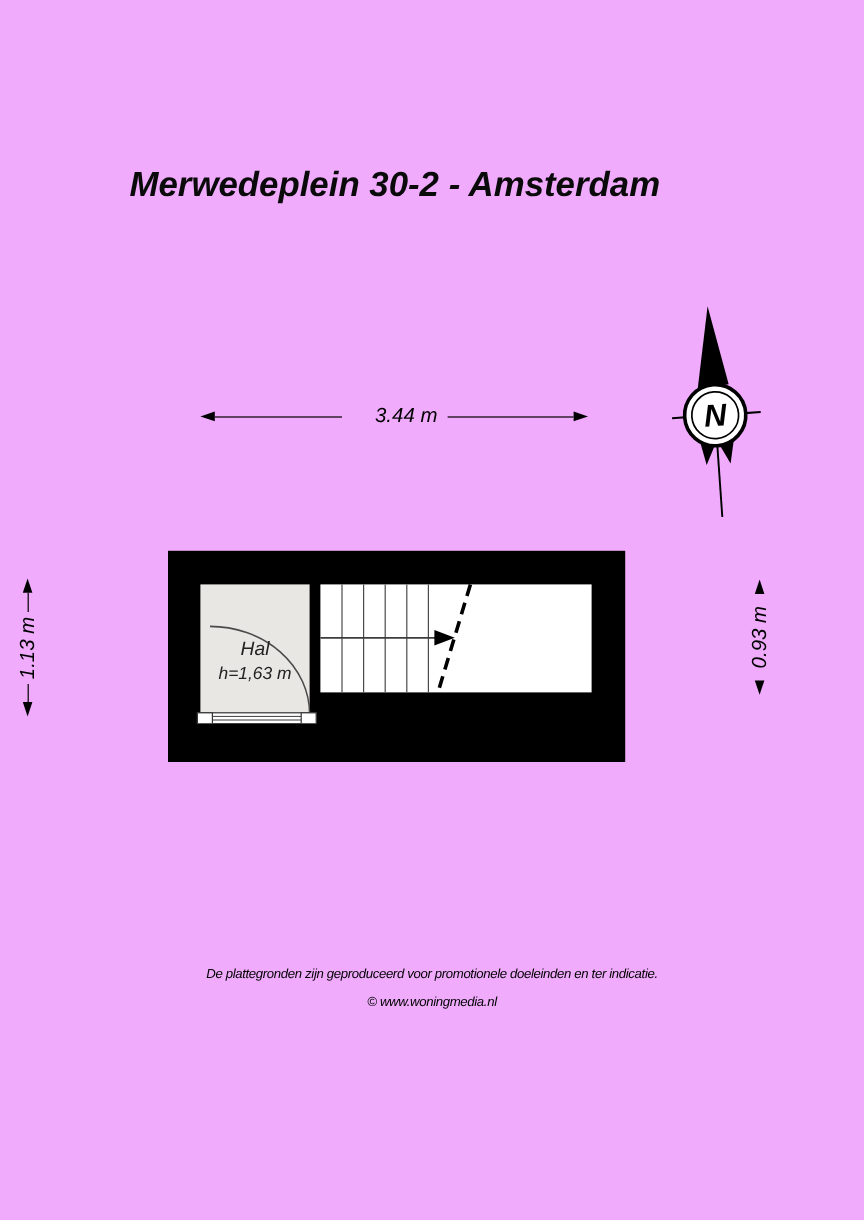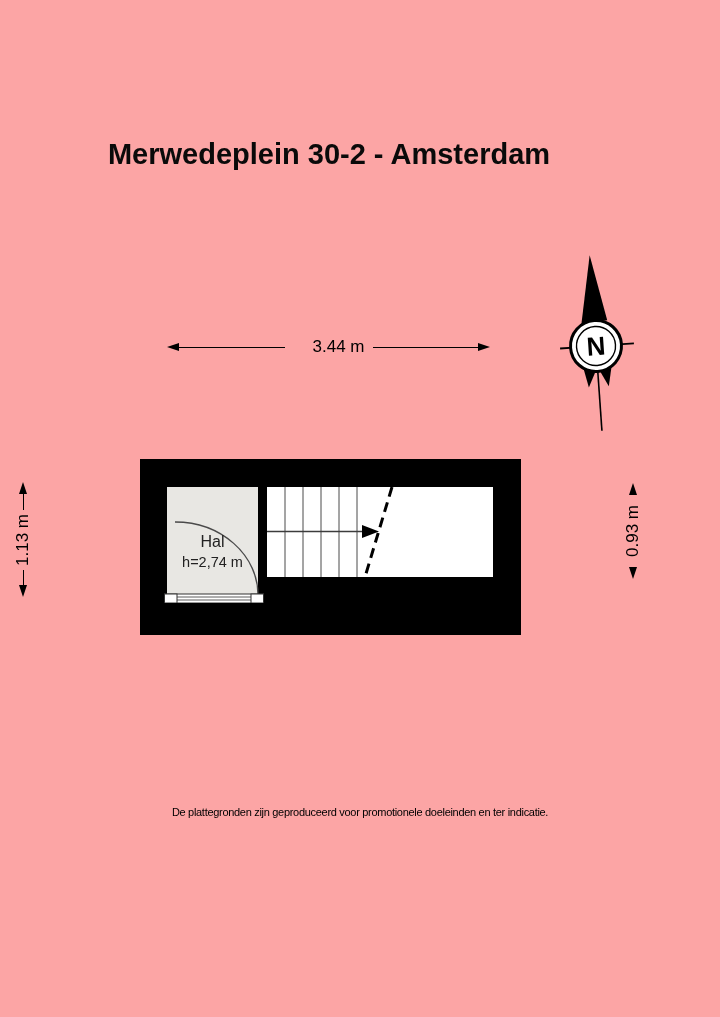--- a/index.html
+++ b/index.html
@@ -1,18 +1,18 @@
 <!DOCTYPE html>
 <html><head>
 <meta charset="utf-8">
 <style>
   html,body { margin:0; padding:0; background:#fff; }
   .page {
-    position:relative; width:720px; height:1017px; background:#fca5a5;
-    font-family:"Liberation Sans", sans-serif; color:#111; overflow:hidden;
+    position:relative; width:720px; height:1017px; background:#f0abfc;
+    font-family:"Liberation Sans", sans-serif; color:#111; overflow:hidden;font-style:italic;
   }
   
   .title {
     position:absolute; top:138px; left:0; width:658px;
     text-align:center; font-weight:bold; font-size:29px; line-height:32px; color:#0a0a0a;
   }
   
   .compass { position:absolute; left:548px; top:243px; width:100px; height:200px; }
   
   .dim-h {
@@ -115,23 +115,24 @@
 
       <rect x="24.5" y="135" width="99" height="9" fill="#fff" stroke="#333" stroke-width="1"></rect>
       <line x1="37" y1="138" x2="111" y2="138" stroke="#333" stroke-width="0.8"></line>
       <line x1="37" y1="141" x2="111" y2="141" stroke="#333" stroke-width="0.8"></line>
       <rect x="24.5" y="135" width="12.5" height="9" fill="#fff" stroke="#333" stroke-width="1"></rect>
       <rect x="111" y="135" width="12.5" height="9" fill="#fff" stroke="#333" stroke-width="1"></rect>
     </svg>
 
     <div class="hal-label">
       <div>Hal</div>
-      <div class="hal-h">h=2,74 m</div>
+      <div class="hal-h">h=1,63 m</div>
     </div>
   </div>
 
   <div class="entrance"></div>
 
   <div class="footer">
     <div>De plattegronden zijn geproduceerd voor promotionele doeleinden en ter indicatie.</div>
+    <div>© www.woningmedia.nl</div>
   </div>
 
 </div>
 
 </body></html>

